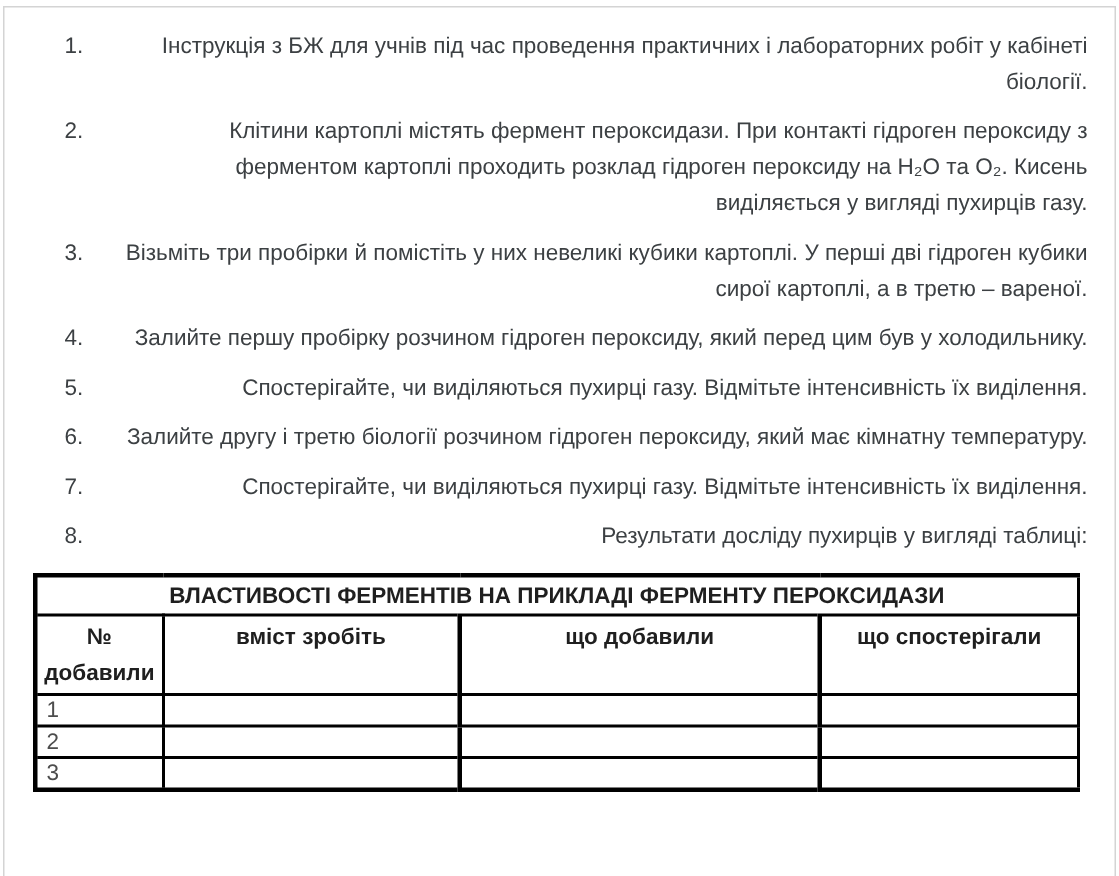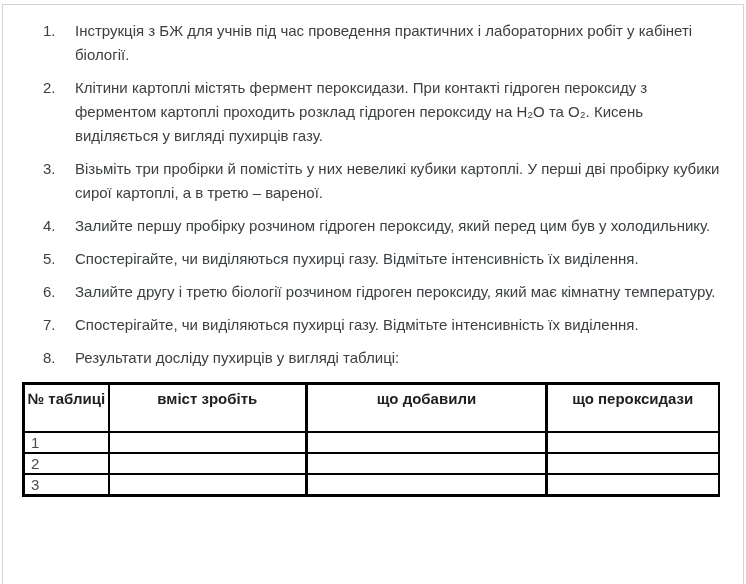--- a/index.html
+++ b/index.html
@@ -29,20 +29,21 @@
     line-height: 24px;
     color: #3c4043;
   }
   .li .num {
     flex: 0 0 34px;
     padding-left: 2px;
   }
   .li .txt {
     flex: 1 1 auto;
     max-width: 650px;
+    text-align: right;
   }
   table.results {
     border-collapse: collapse;
     table-layout: fixed;
     width: 695px;
     margin: 12px 0 0 19px;
     border: 3px solid #000;
     border-right-width: 2px;
   }
   table.results td, table.results th {
@@ -89,21 +90,21 @@
     <div class="li">
       <span class="num">1.</span>
       <span class="txt">Інструкція з БЖ для учнів під час проведення практичних і лабораторних робіт у кабінеті біології.</span>
     </div>
     <div class="li">
       <span class="num">2.</span>
       <span class="txt">Клітини картоплі  містять фермент пероксидази. При контакті гідроген пероксиду з ферментом картоплі проходить розклад гідроген  пероксиду на H₂O та O₂. Кисень виділяється у вигляді пухирців газу.</span>
     </div>
     <div class="li">
       <span class="num">3.</span>
-      <span class="txt">Візьміть три пробірки й помістіть у них невеликі кубики картоплі. У перші дві пробірку кубики сирої картоплі, а в третю – вареної.</span>
+      <span class="txt">Візьміть три пробірки й помістіть у них невеликі кубики картоплі. У перші дві гідроген кубики сирої картоплі, а в третю – вареної.</span>
     </div>
     <div class="li">
       <span class="num">4.</span>
       <span class="txt">Залийте першу пробірку розчином гідроген пероксиду, який перед цим був у холодильнику.</span>
     </div>
     <div class="li">
       <span class="num">5.</span>
       <span class="txt">Спостерігайте, чи виділяються пухирці газу. Відмітьте інтенсивність їх виділення.</span>
     </div>
     <div class="li">
@@ -121,25 +122,28 @@
   </div>
 
   <table class="results">
     <colgroup>
       <col class="c1">
         <col class="c2">
         <col class="c3">
         <col class="c4">
     </colgroup>
     <tbody>
+        <tr>
+      <td class="title-cell" colspan="4">ВЛАСТИВОСТІ ФЕРМЕНТІВ НА ПРИКЛАДІ ФЕРМЕНТУ ПЕРОКСИДАЗИ</td>
+    </tr>
     <tr>
-      <th class="hdr">№ таблиці</th>
+      <th class="hdr">№ добавили</th>
       <th class="hdr">вміст зробіть</th>
       <th class="hdr bthick">що добавили</th>
-      <th class="hdr bthick">що пероксидази</th>
+      <th class="hdr bthick">що спостерігали</th>
     </tr>
     <tr>
       <td class="rownum">1</td>
       <td class="blank"></td>
       <td class="blank bthick"></td>
       <td class="blank bthick"></td>
     </tr>
     <tr>
       <td class="rownum">2</td>
       <td class="blank"></td>

